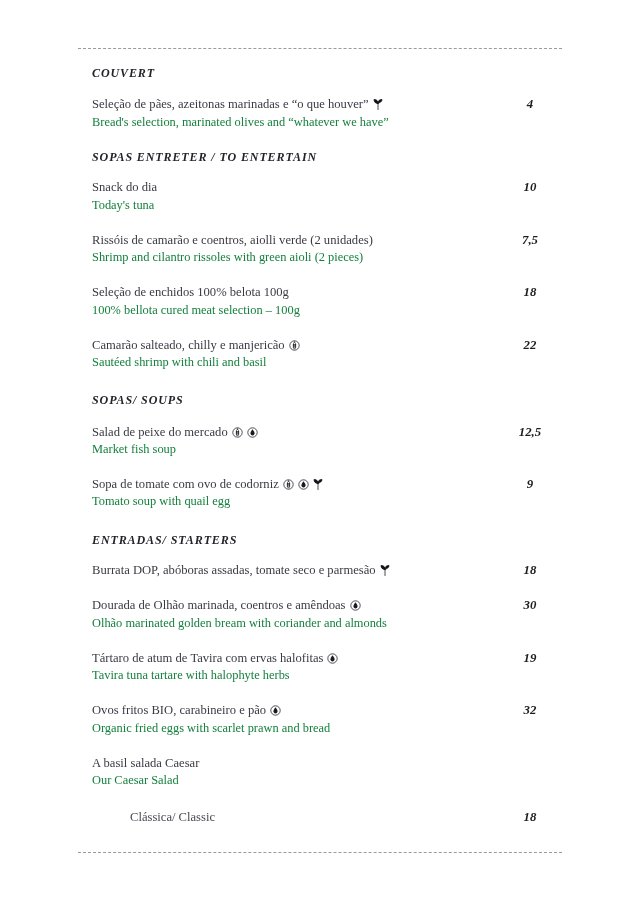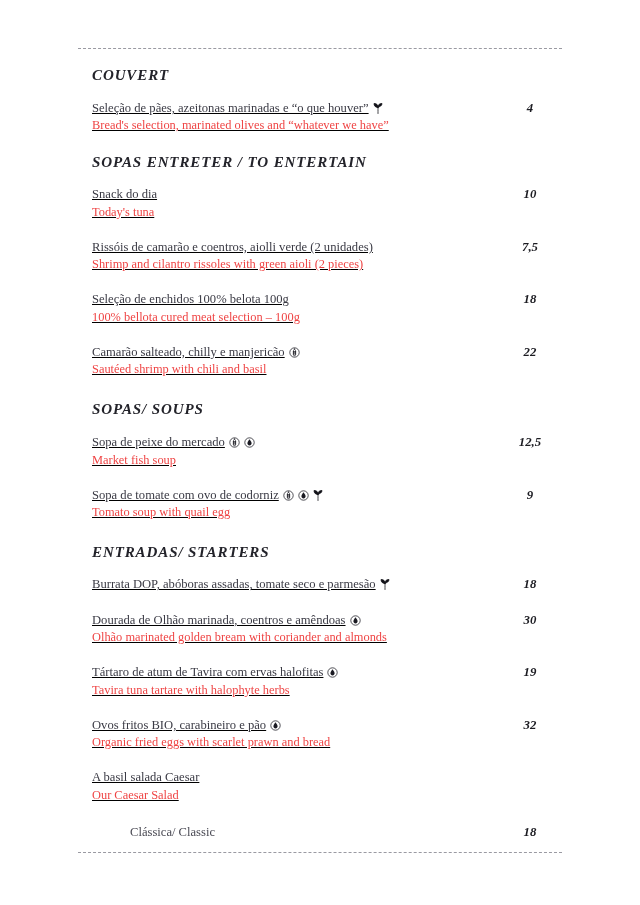--- a/index.html
+++ b/index.html
@@ -37,51 +37,50 @@
     left: 78px;
     top: 58px;
     width: 484px;
   }
 
   .section { margin: 0; }
 
   .section-title {
     font-weight: bold;
     font-style: italic;
-    font-size: 15px;
+    font-size: 12px;
     letter-spacing: 0.9px;
     color: #23232a;
     padding-left: 14px;
     margin: 0;
     line-height: 1.2;
   }
 
   .section-0 .section-title { padding-top: 8px; padding-bottom: 16px; }
   .section-1 .section-title { padding-top: 19px; padding-bottom: 15px; }
   .section-2 .section-title { padding-top: 22px; padding-bottom: 16px; }
   .section-3 .section-title { padding-top: 22px; padding-bottom: 15px; }
 
   .item {
     position: relative;
     padding-left: 14px;
     padding-right: 70px;
     margin-bottom: 18px;
-    text-decoration: underline;
   }
   .item:last-child { margin-bottom: 0; }
 
   .item-pt {
     font-size: 12.6px;
     color: #3a3a44;
     line-height: 1.38;
     white-space: nowrap;
   }
   .item-en {
     font-size: 12.4px;
-    color: #ef4444;
+    color: #15803d;
     line-height: 1.38;
     white-space: nowrap;
   }
 
   .item-price {
     position: absolute;
     right: 0;
     top: 0;
     width: 64px;
     text-align: center;
@@ -153,21 +152,21 @@
                 <circle cx="11" cy="11" r="9.4" fill="none" stroke="#1a1a22" stroke-width="1.5"></circle>
                 <path d="M11 4.2 C12.6 5.4 13 6.4 13 7.6 L13 15.6 C13 16.8 12.2 17.6 11 17.6 C9.8 17.6 9 16.8 9 15.6 L9 7.6 C9 6.4 9.4 5.4 11 4.2 Z M8.4 9.2 L13.6 9.2 M8.4 11.6 L13.6 11.6 M8.4 14 L13.6 14" fill="none" stroke="#1a1a22" stroke-width="1.5" stroke-linecap="round"></path>
               </svg></span></div>
           <div class="item-en">Sautéed shrimp with chili and basil</div>
           <div class="item-price">22</div>
         </div>
       </div>
       <div class="section section-2">
         <div class="section-title">SOPAS/ SOUPS</div>
         <div class="item">
-          <div class="item-pt"><span>Sopa de peixe do mercado</span><span class="ico ico-badge"><svg viewBox="0 0 22 22">
+          <div class="item-pt"><span>Salad de peixe do mercado</span><span class="ico ico-badge"><svg viewBox="0 0 22 22">
                 <circle cx="11" cy="11" r="9.4" fill="none" stroke="#1a1a22" stroke-width="1.5"></circle>
                 <path d="M11 4.2 C12.6 5.4 13 6.4 13 7.6 L13 15.6 C13 16.8 12.2 17.6 11 17.6 C9.8 17.6 9 16.8 9 15.6 L9 7.6 C9 6.4 9.4 5.4 11 4.2 Z M8.4 9.2 L13.6 9.2 M8.4 11.6 L13.6 11.6 M8.4 14 L13.6 14" fill="none" stroke="#1a1a22" stroke-width="1.5" stroke-linecap="round"></path>
               </svg></span><span class="ico ico-badge"><svg viewBox="0 0 22 22">
                 <circle cx="11" cy="11" r="9.4" fill="none" stroke="#1a1a22" stroke-width="1.5"></circle>
                 <path d="M11 4.4 C13.6 8 15.2 10.4 15.2 12.6 C15.2 15 13.3 16.9 11 16.9 C8.7 16.9 6.8 15 6.8 12.6 C6.8 10.4 8.4 8 11 4.4 Z" fill="#1a1a22"></path>
               </svg></span></div>
           <div class="item-en">Market fish soup</div>
           <div class="item-price">12,5</div>
         </div>
         <div class="item">

